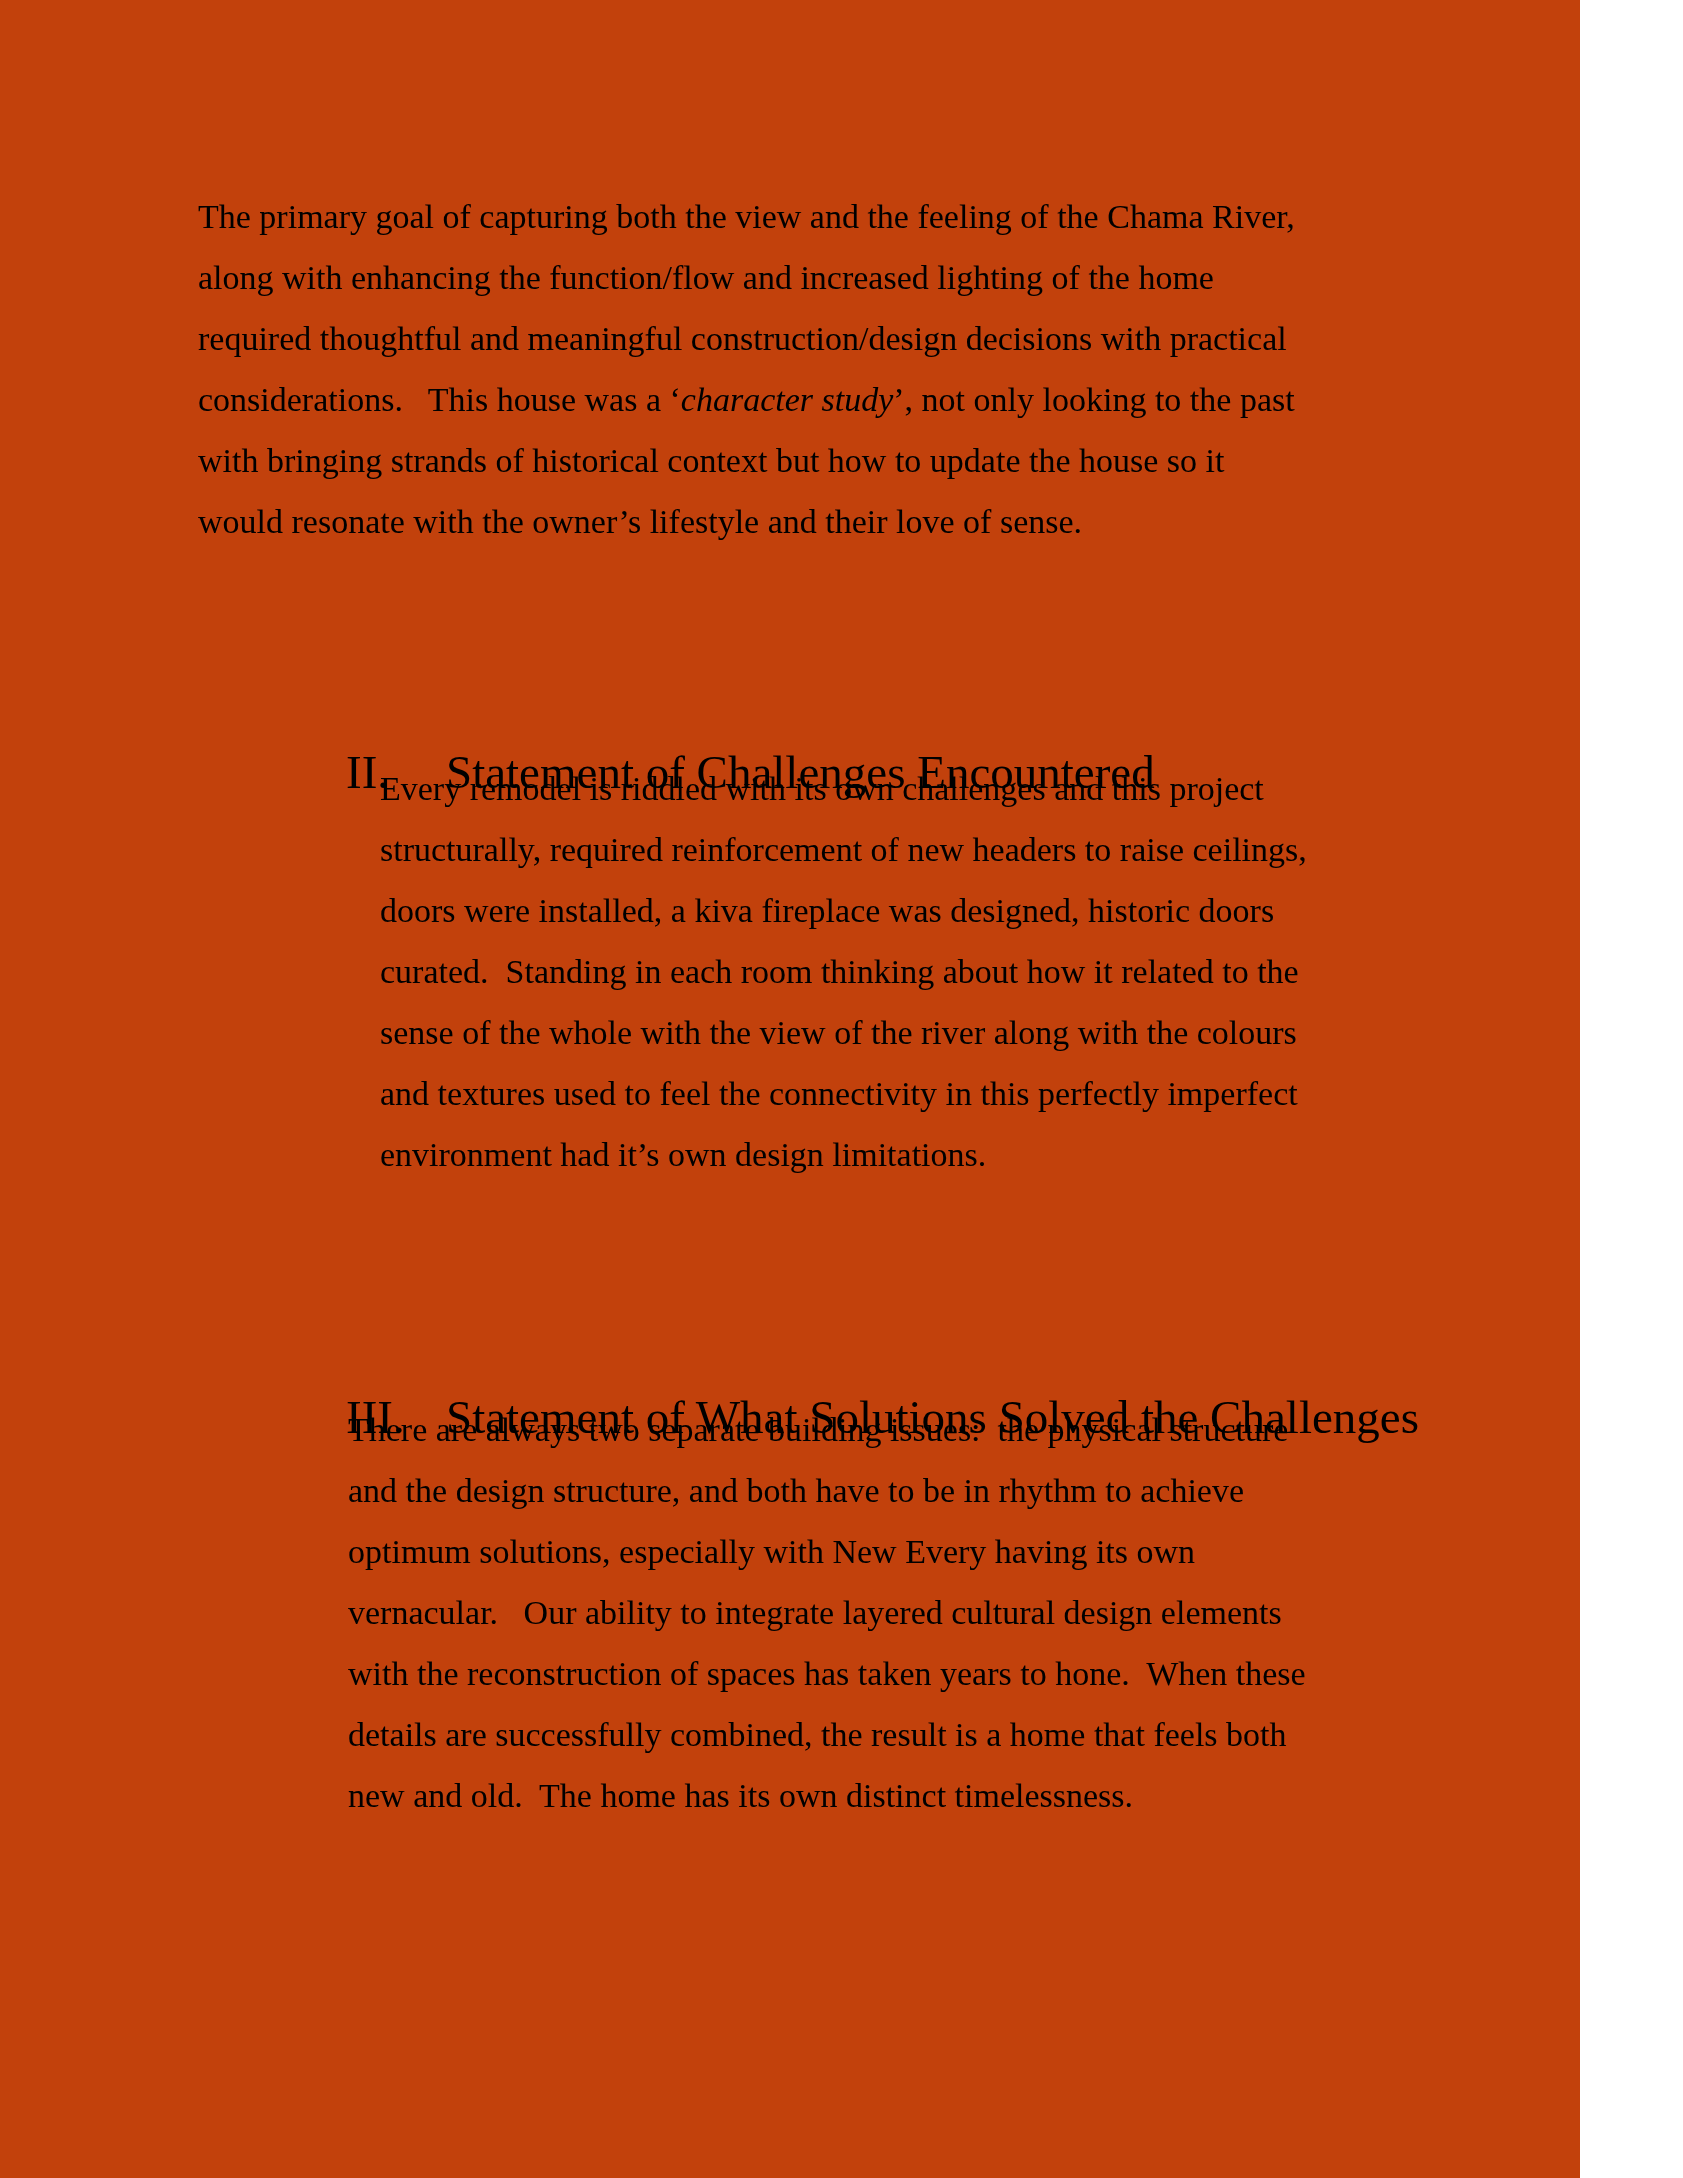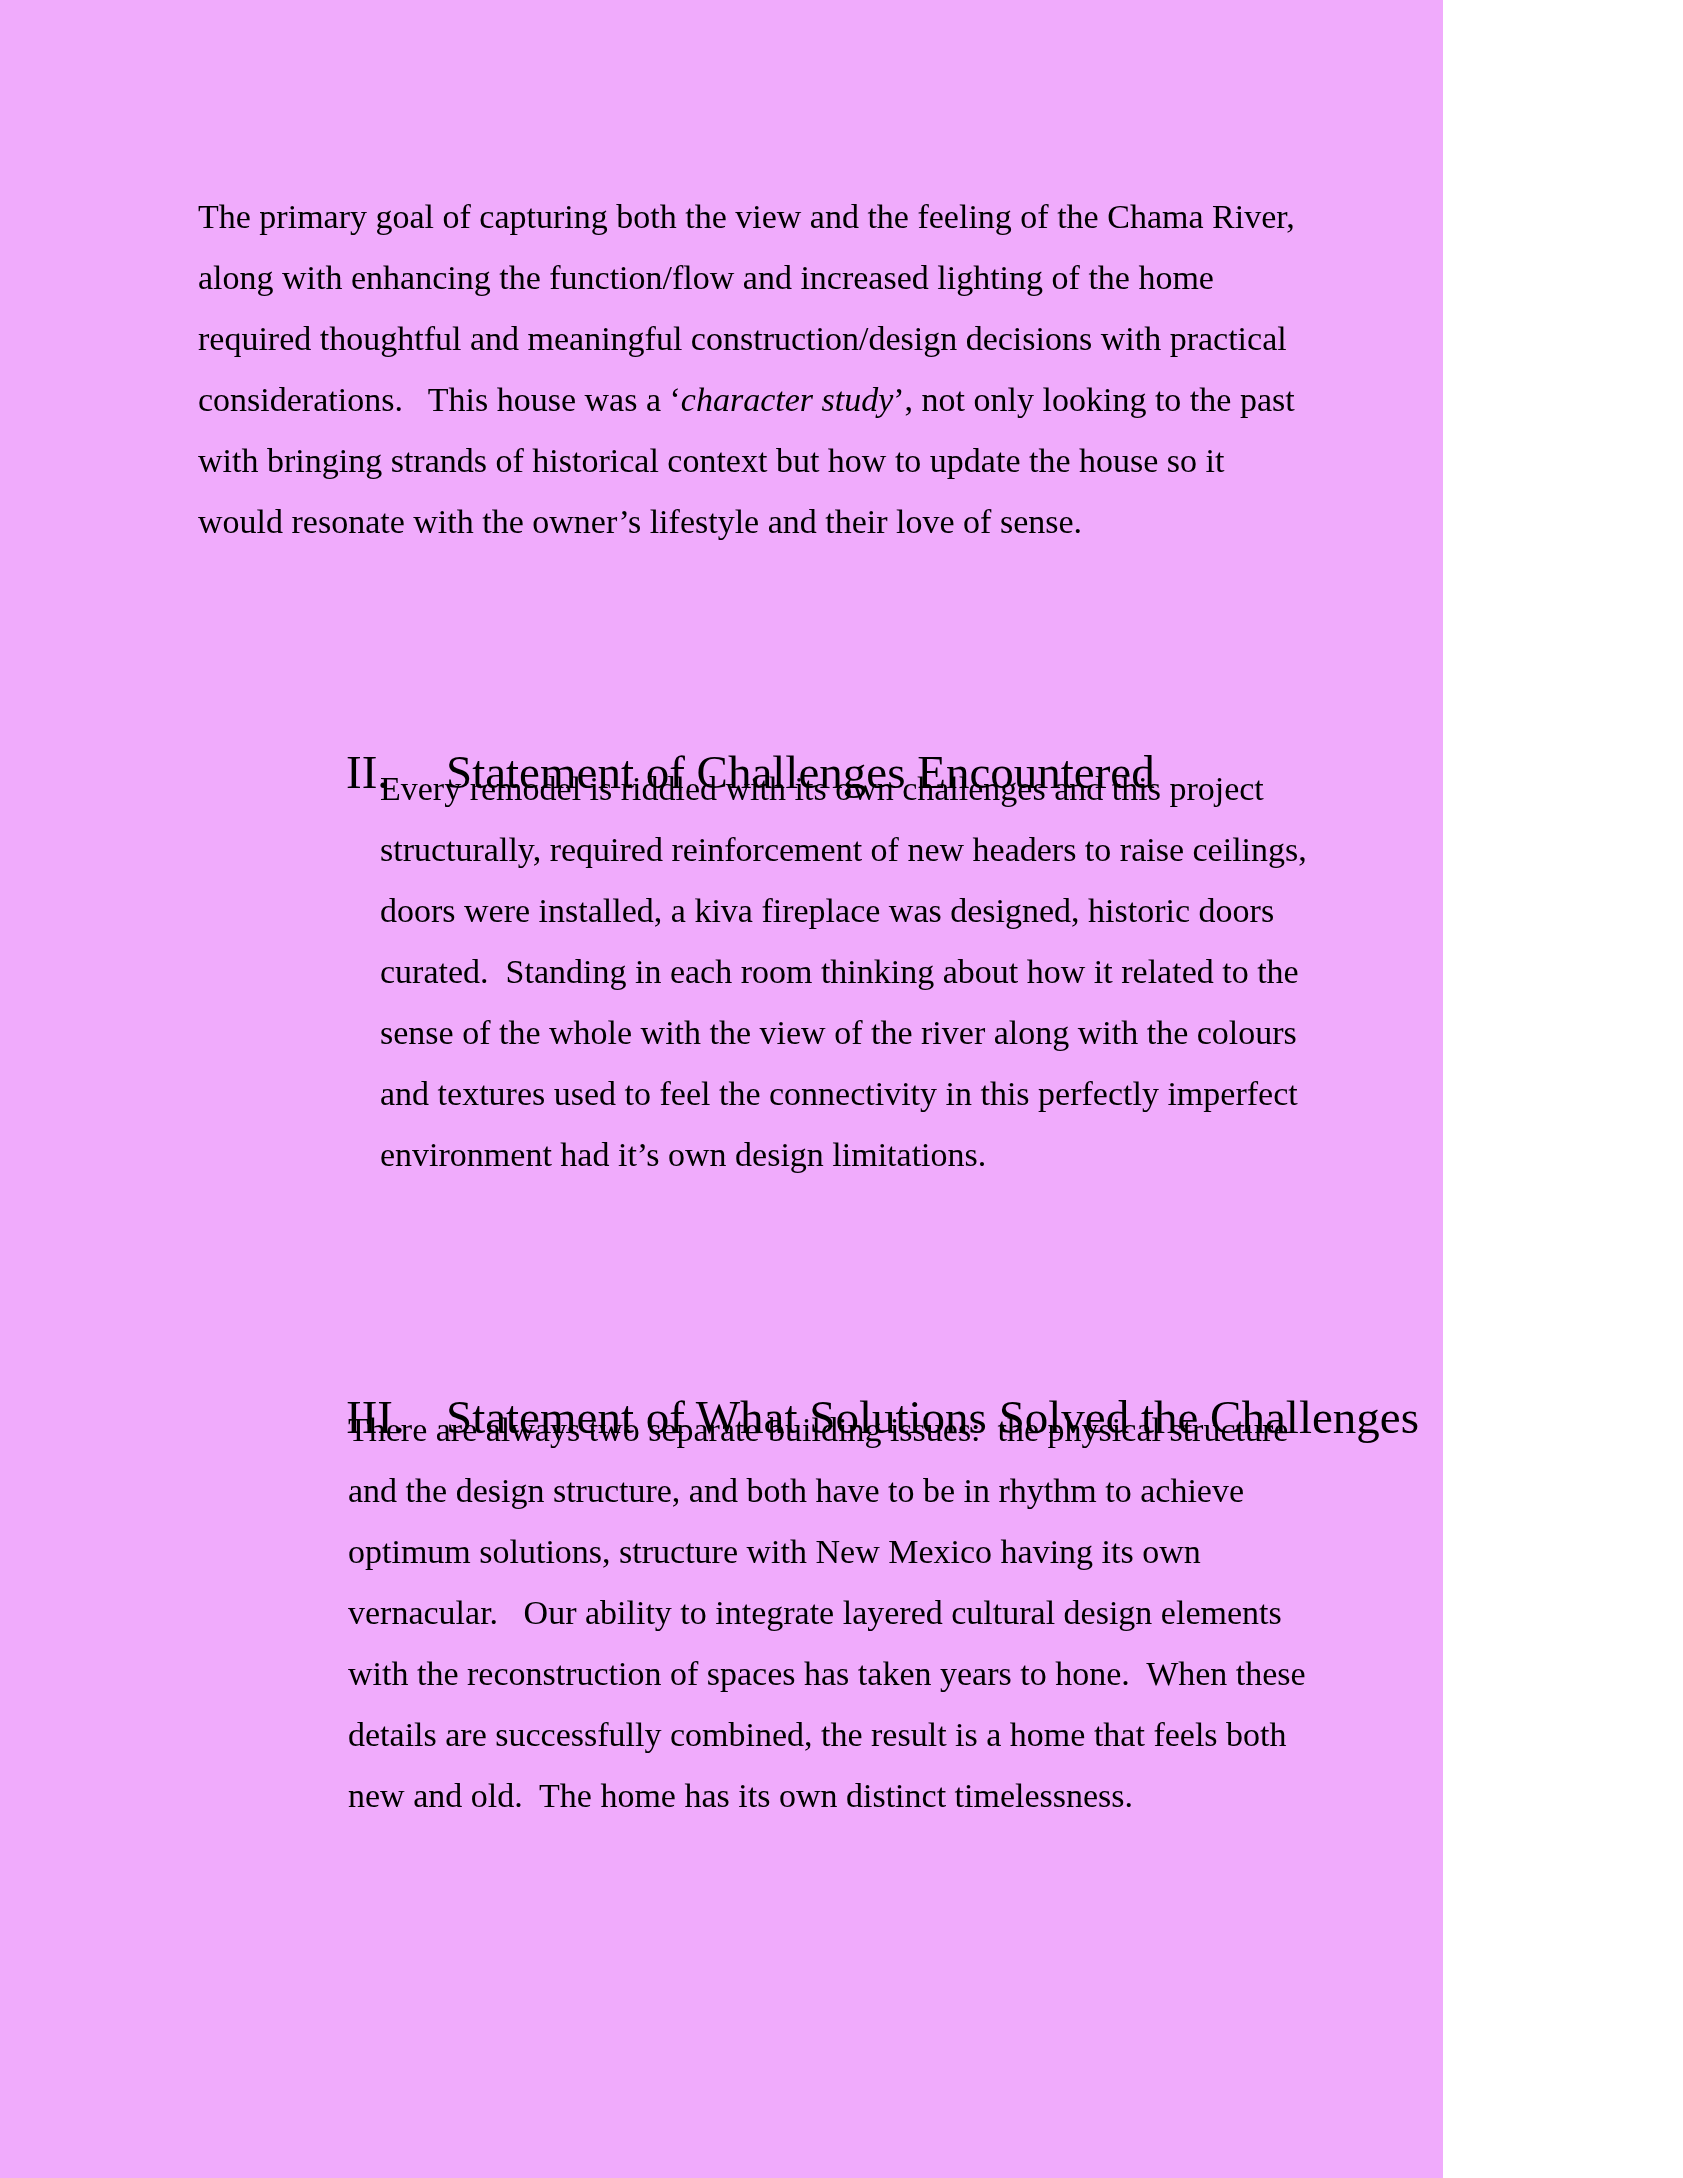--- a/index.html
+++ b/index.html
@@ -5,23 +5,23 @@
   html, body { margin: 0; padding: 0; }
   body {
     width: 1683px;
     height: 2178px;
     background: #ffffff;
     color: #000000;
     font-family: "Liberation Serif", serif;
   }
   .page {
     position: relative;
-    width: 1443px;
+    width: 1580px;
     height: 2178px;
-    background: #f0abfc;
+    background: #c2410c;
     overflow: hidden;
   }
   .para {
     position: absolute;
     font-size: 34px;
     line-height: 61px;
   }
   .para .line { white-space: pre; }
   .para .italic { font-style: italic; }
   .para-intro { left: 198px; top: 186px; }
@@ -65,21 +65,21 @@
       <div class="line"><span>environment had it’s own design limitations.</span></div>
     </div>
 
   <div class="heading heading-3">
     <span class="hnum">III.</span><span class="htext">Statement of What Solutions Solved the Challenges</span>
   </div>
 
   <div class="para para-sec3">
       <div class="line"><span>There are always two separate building issues:  the physical structure</span></div>
       <div class="line"><span>and the design structure, and both have to be in rhythm to achieve</span></div>
-      <div class="line"><span>optimum solutions, structure with New Mexico having its own</span></div>
+      <div class="line"><span>optimum solutions, especially with New Every having its own</span></div>
       <div class="line"><span>vernacular.   Our ability to integrate layered cultural design elements</span></div>
       <div class="line"><span>with the reconstruction of spaces has taken years to hone.  When these</span></div>
       <div class="line"><span>details are successfully combined, the result is a home that feels both</span></div>
       <div class="line"><span>new and old.  The home has its own distinct timelessness.</span></div>
     </div>
 
 </div>
 
 
 </body></html>

